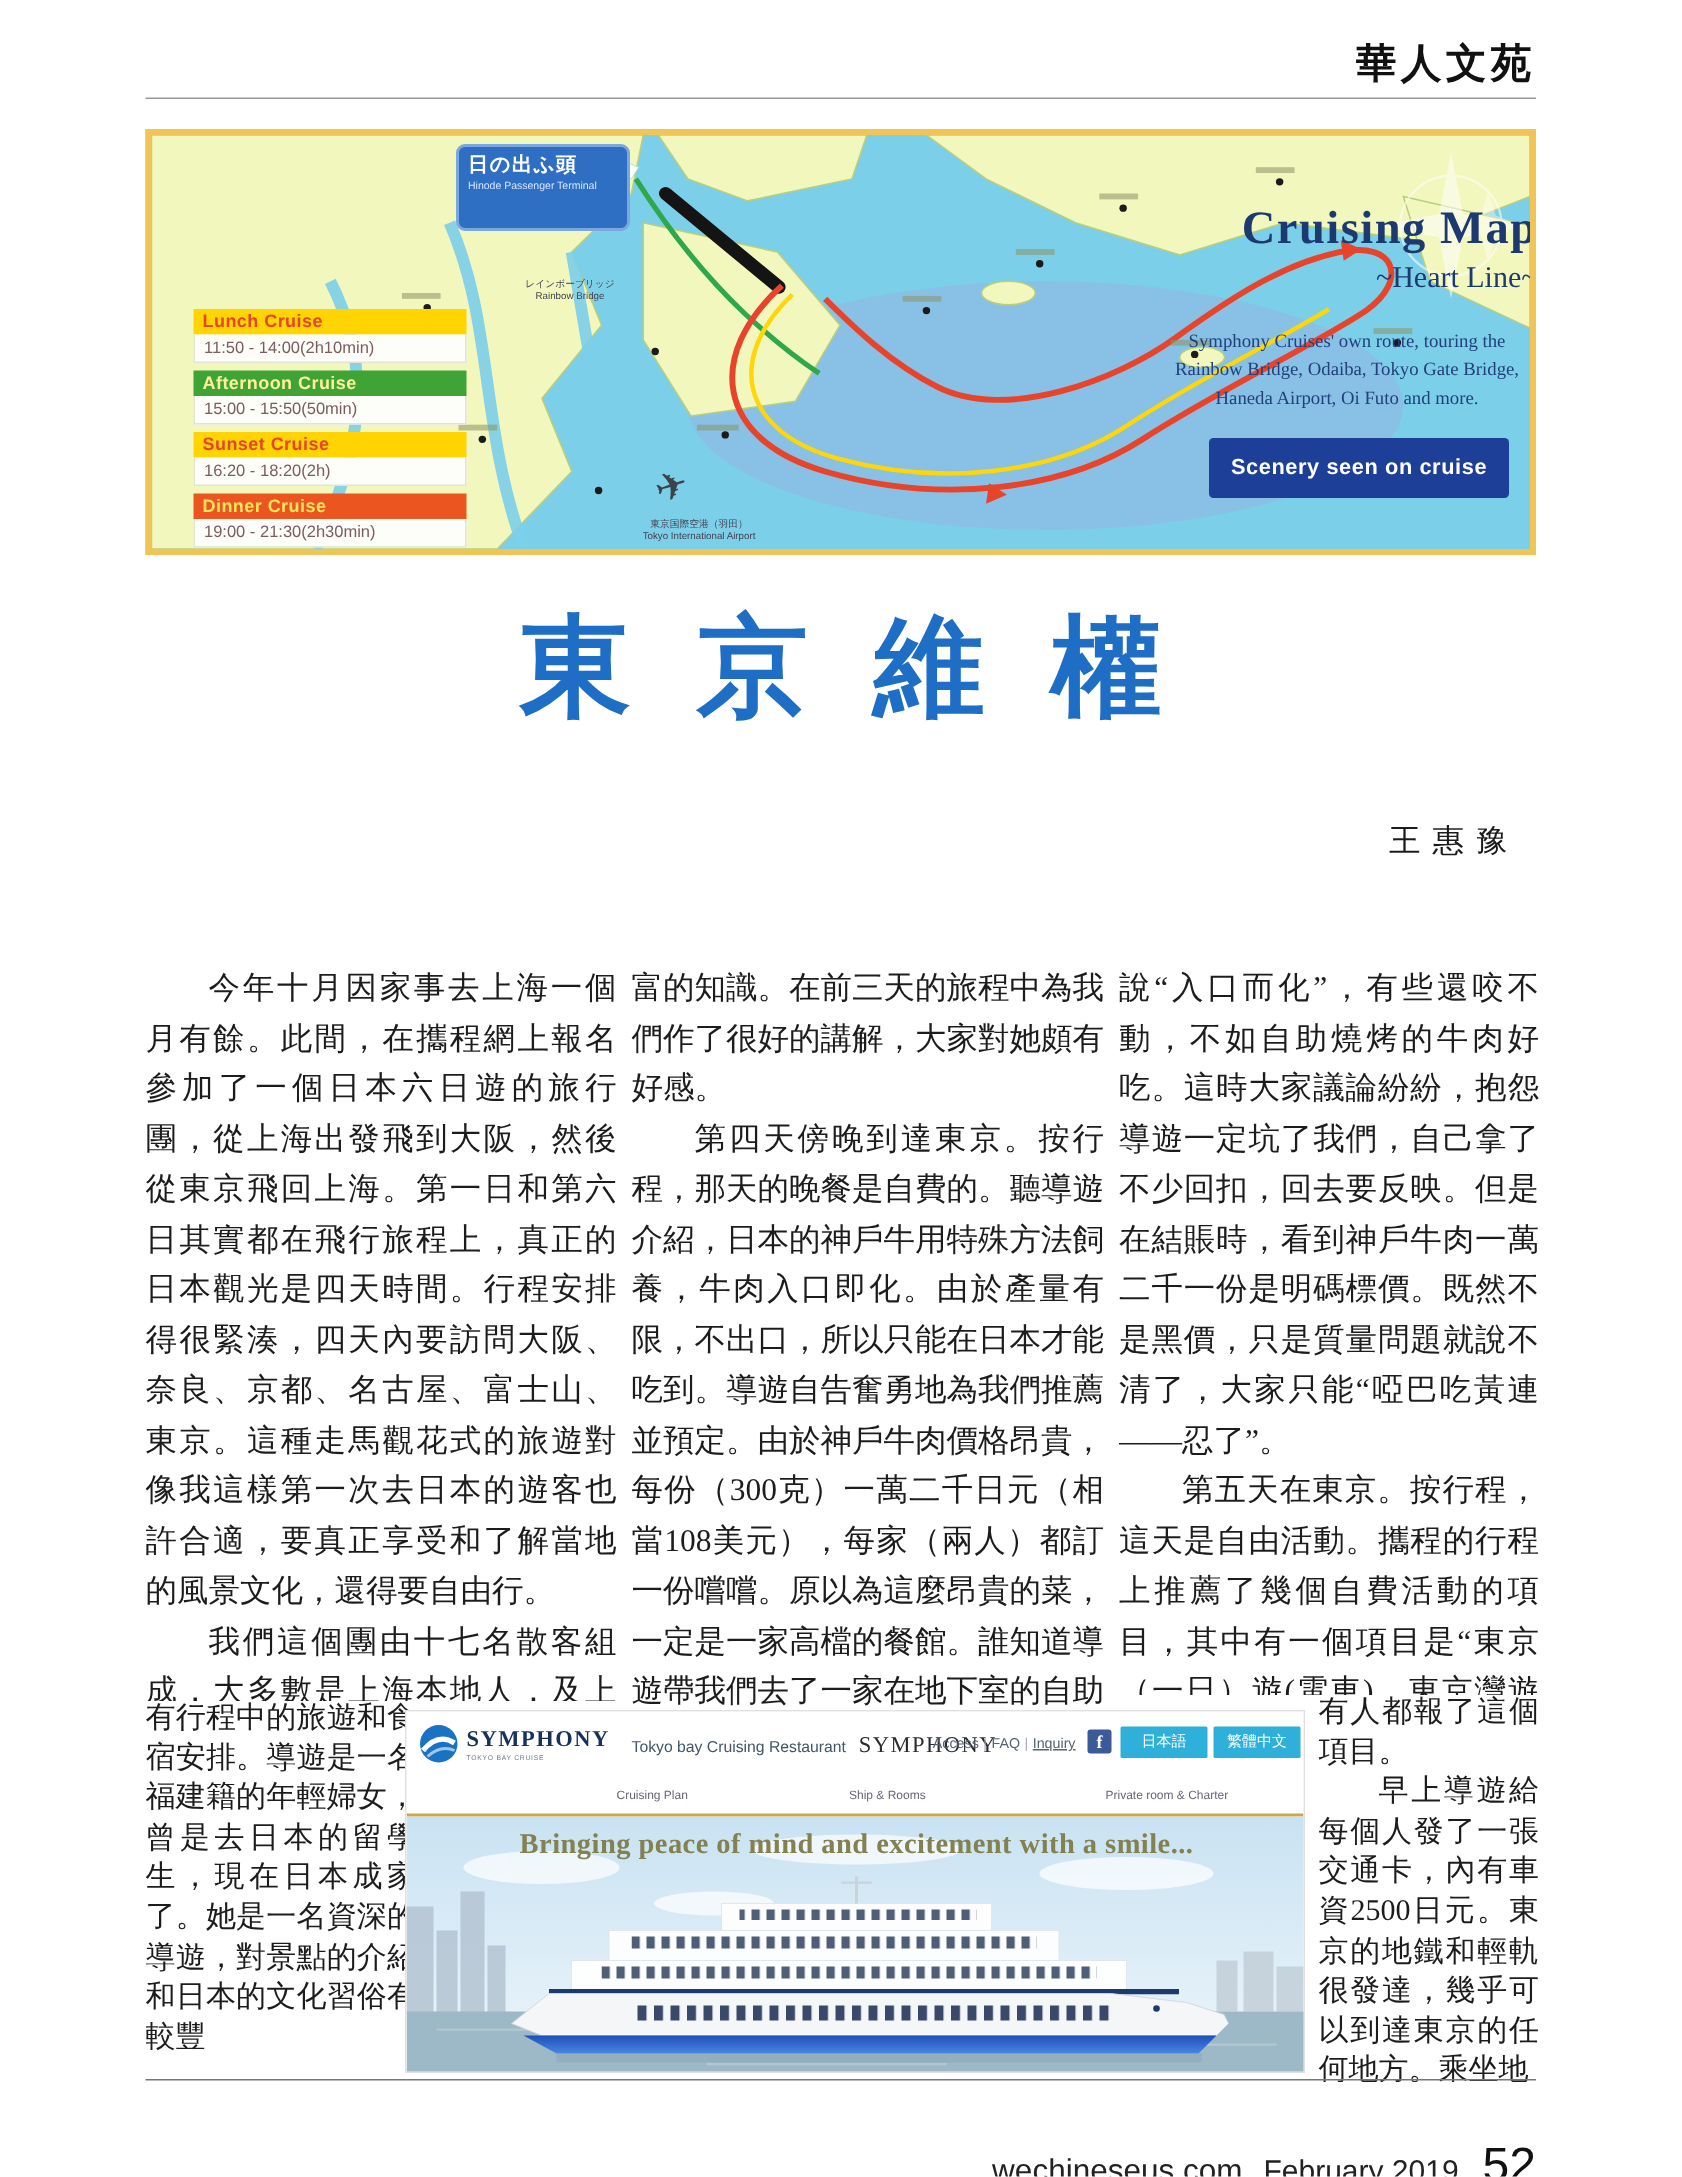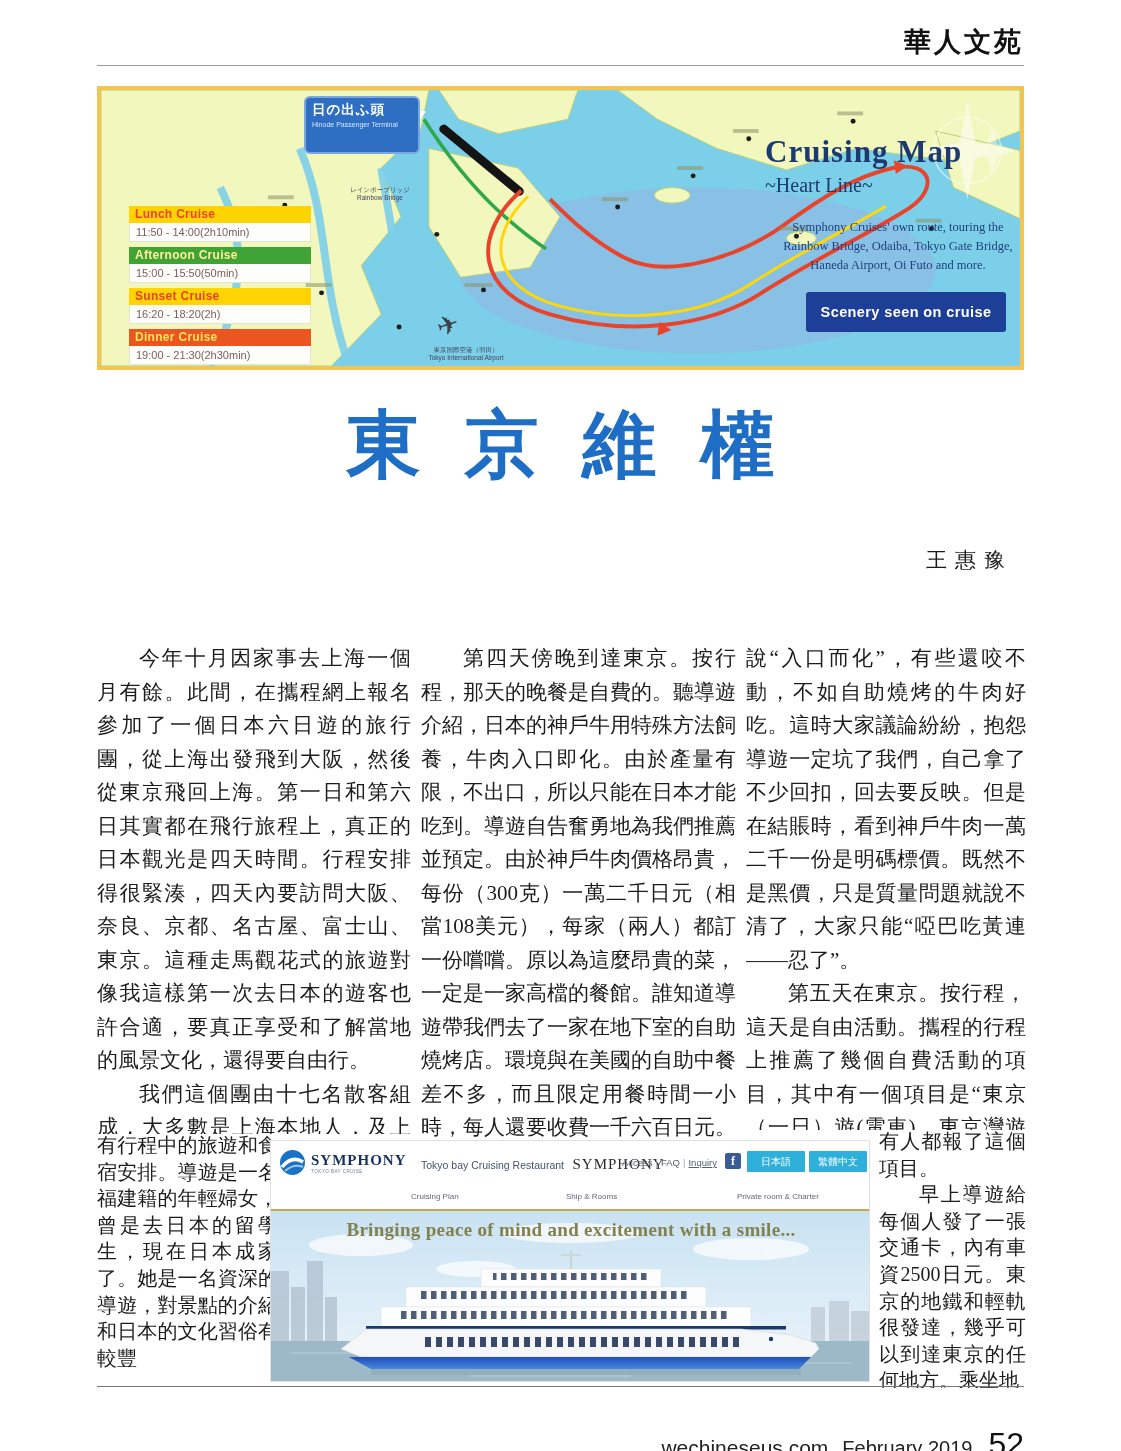--- a/index.html
+++ b/index.html
@@ -40,21 +40,21 @@
   }
   .legend-item .lg-time{
     background:#fdfdfa;color:#7c5d5d;font-size:11px;line-height:16px;
     padding:1px 6px;font-family:"Liberation Sans","DejaVu Sans",sans-serif;
     border:1px solid #e4e4d2;border-top:none;
   }
   .lg-lunch{background:#ffd400;color:#e8432e;}
   .lg-afternoon{background:#3fa435;color:#ffef9a;}
   .lg-sunset{background:#ffd400;color:#e8432e;}
   .lg-dinner{background:#ea5520;color:#ffe45c;}
-  .map-title-block{left:664px;top:44px;width:260px;text-align:left;color:#1c3a70;}
+  .map-title-block{left:664px;top:44px;width:260px;text-align:right;color:#1c3a70;}
   .map-title{font-size:31px;font-weight:bold;letter-spacing:1px;}
   .map-subtitle{font-size:20px;margin-top:4px;}
   .map-desc{left:672px;top:128px;width:250px;text-align:center;color:#22407c;
     font-size:12.5px;line-height:1.5;}
   .scenery-btn{
     left:705px;top:202px;width:200px;height:40px;background:#1e3f97;border-radius:3px;
     color:#ffffff;font-family:"Liberation Sans","DejaVu Sans",sans-serif;
     font-weight:bold;font-size:14.5px;text-align:center;line-height:40px;letter-spacing:.4px;
   }
   .map-small-label{font-family:"Liberation Sans","DejaVu Sans",sans-serif;
@@ -243,20 +243,21 @@
 <div class="abs author">王惠豫</div>
 
 <div class="abs col col-wide c1">
   <p class="ind">今年十月因家事去上海一個月有餘。此間，在攜程網上報名參加了一個日本六日遊的旅行團，從上海出發飛到大阪，然後從東京飛回上海。第一日和第六日其實都在飛行旅程上，真正的日本觀光是四天時間。行程安排得很緊湊，四天內要訪問大阪、奈良、京都、名古屋、富士山、東京。這種走馬觀花式的旅遊對像我這樣第一次去日本的遊客也許合適，要真正享受和了解當地的風景文化，還得要自由行。</p>
   <p class="ind">我們這個團由十七名散客組成，大多數是上海本地人，及上海周邊居民。攜程派出一名領隊，一名三十來歲的上海小伙子，從上海出發到回上海全程陪同，負責與團員的聯繫和溝通。到了大阪，由攜程簽約的日本當地旅行社派出的導遊接機，並負責所</p>
 </div>
 <div class="abs col col-narrow c1b">
   <p>有行程中的旅遊和食宿安排。導遊是一名福建籍的年輕婦女，曾是去日本的留學生，現在日本成家了。她是一名資深的導遊，對景點的介紹和日本的文化習俗有較豐</p>
 </div>
 <div class="abs col col-wide c2">
+  <p>富的知識。在前三天的旅程中為我們作了很好的講解，大家對她頗有好感。</p>
   <p class="ind">第四天傍晚到達東京。按行程，那天的晚餐是自費的。聽導遊介紹，日本的神戶牛用特殊方法飼養，牛肉入口即化。由於產量有限，不出口，所以只能在日本才能吃到。導遊自告奮勇地為我們推薦並預定。由於神戶牛肉價格昂貴，每份（300克）一萬二千日元（相當108美元），每家（兩人）都訂一份嚐嚐。原以為這麼昂貴的菜，一定是一家高檔的餐館。誰知道導遊帶我們去了一家在地下室的自助燒烤店。環境與在美國的自助中餐差不多，而且限定用餐時間一小時，每人還要收費一千六百日元。店內嘈雜，就是做旅遊團隊餐的店。上來的“神戶牛肉”更令人失望，不要</p>
 </div>
 <div class="abs col col-wide c3">
   <p>說“入口而化”，有些還咬不動，不如自助燒烤的牛肉好吃。這時大家議論紛紛，抱怨導遊一定坑了我們，自己拿了不少回扣，回去要反映。但是在結賬時，看到神戶牛肉一萬二千一份是明碼標價。既然不是黑價，只是質量問題就說不清了，大家只能“啞巴吃黃連——忍了”。</p>
   <p class="ind">第五天在東京。按行程，這天是自由活動。攜程的行程上推薦了幾個自費活動的項目，其中有一個項目是“東京（一日）遊(電車)　東京灣遊輪SYMPHONY”，由導遊帶領大家乘地鐵遊東京的幾個景點，最後乘遊輪欣賞東京灣的夕陽和夜景。該項目收費每人一萬二千日元，包含車費、門票、船票和導遊費。導遊和領隊都稱這是性價比最好的項目，尤其對初次來日本的遊客很實惠，於是所</p>
 </div>
 <div class="abs col col-narrow c3b">
   <p>有人都報了這個項目。</p>
   <p class="ind">早上導遊給每個人發了一張交通卡，內有車資2500日元。東京的地鐵和輕軌很發達，幾乎可以到達東京的任何地方。乘坐地</p>
 </div>

